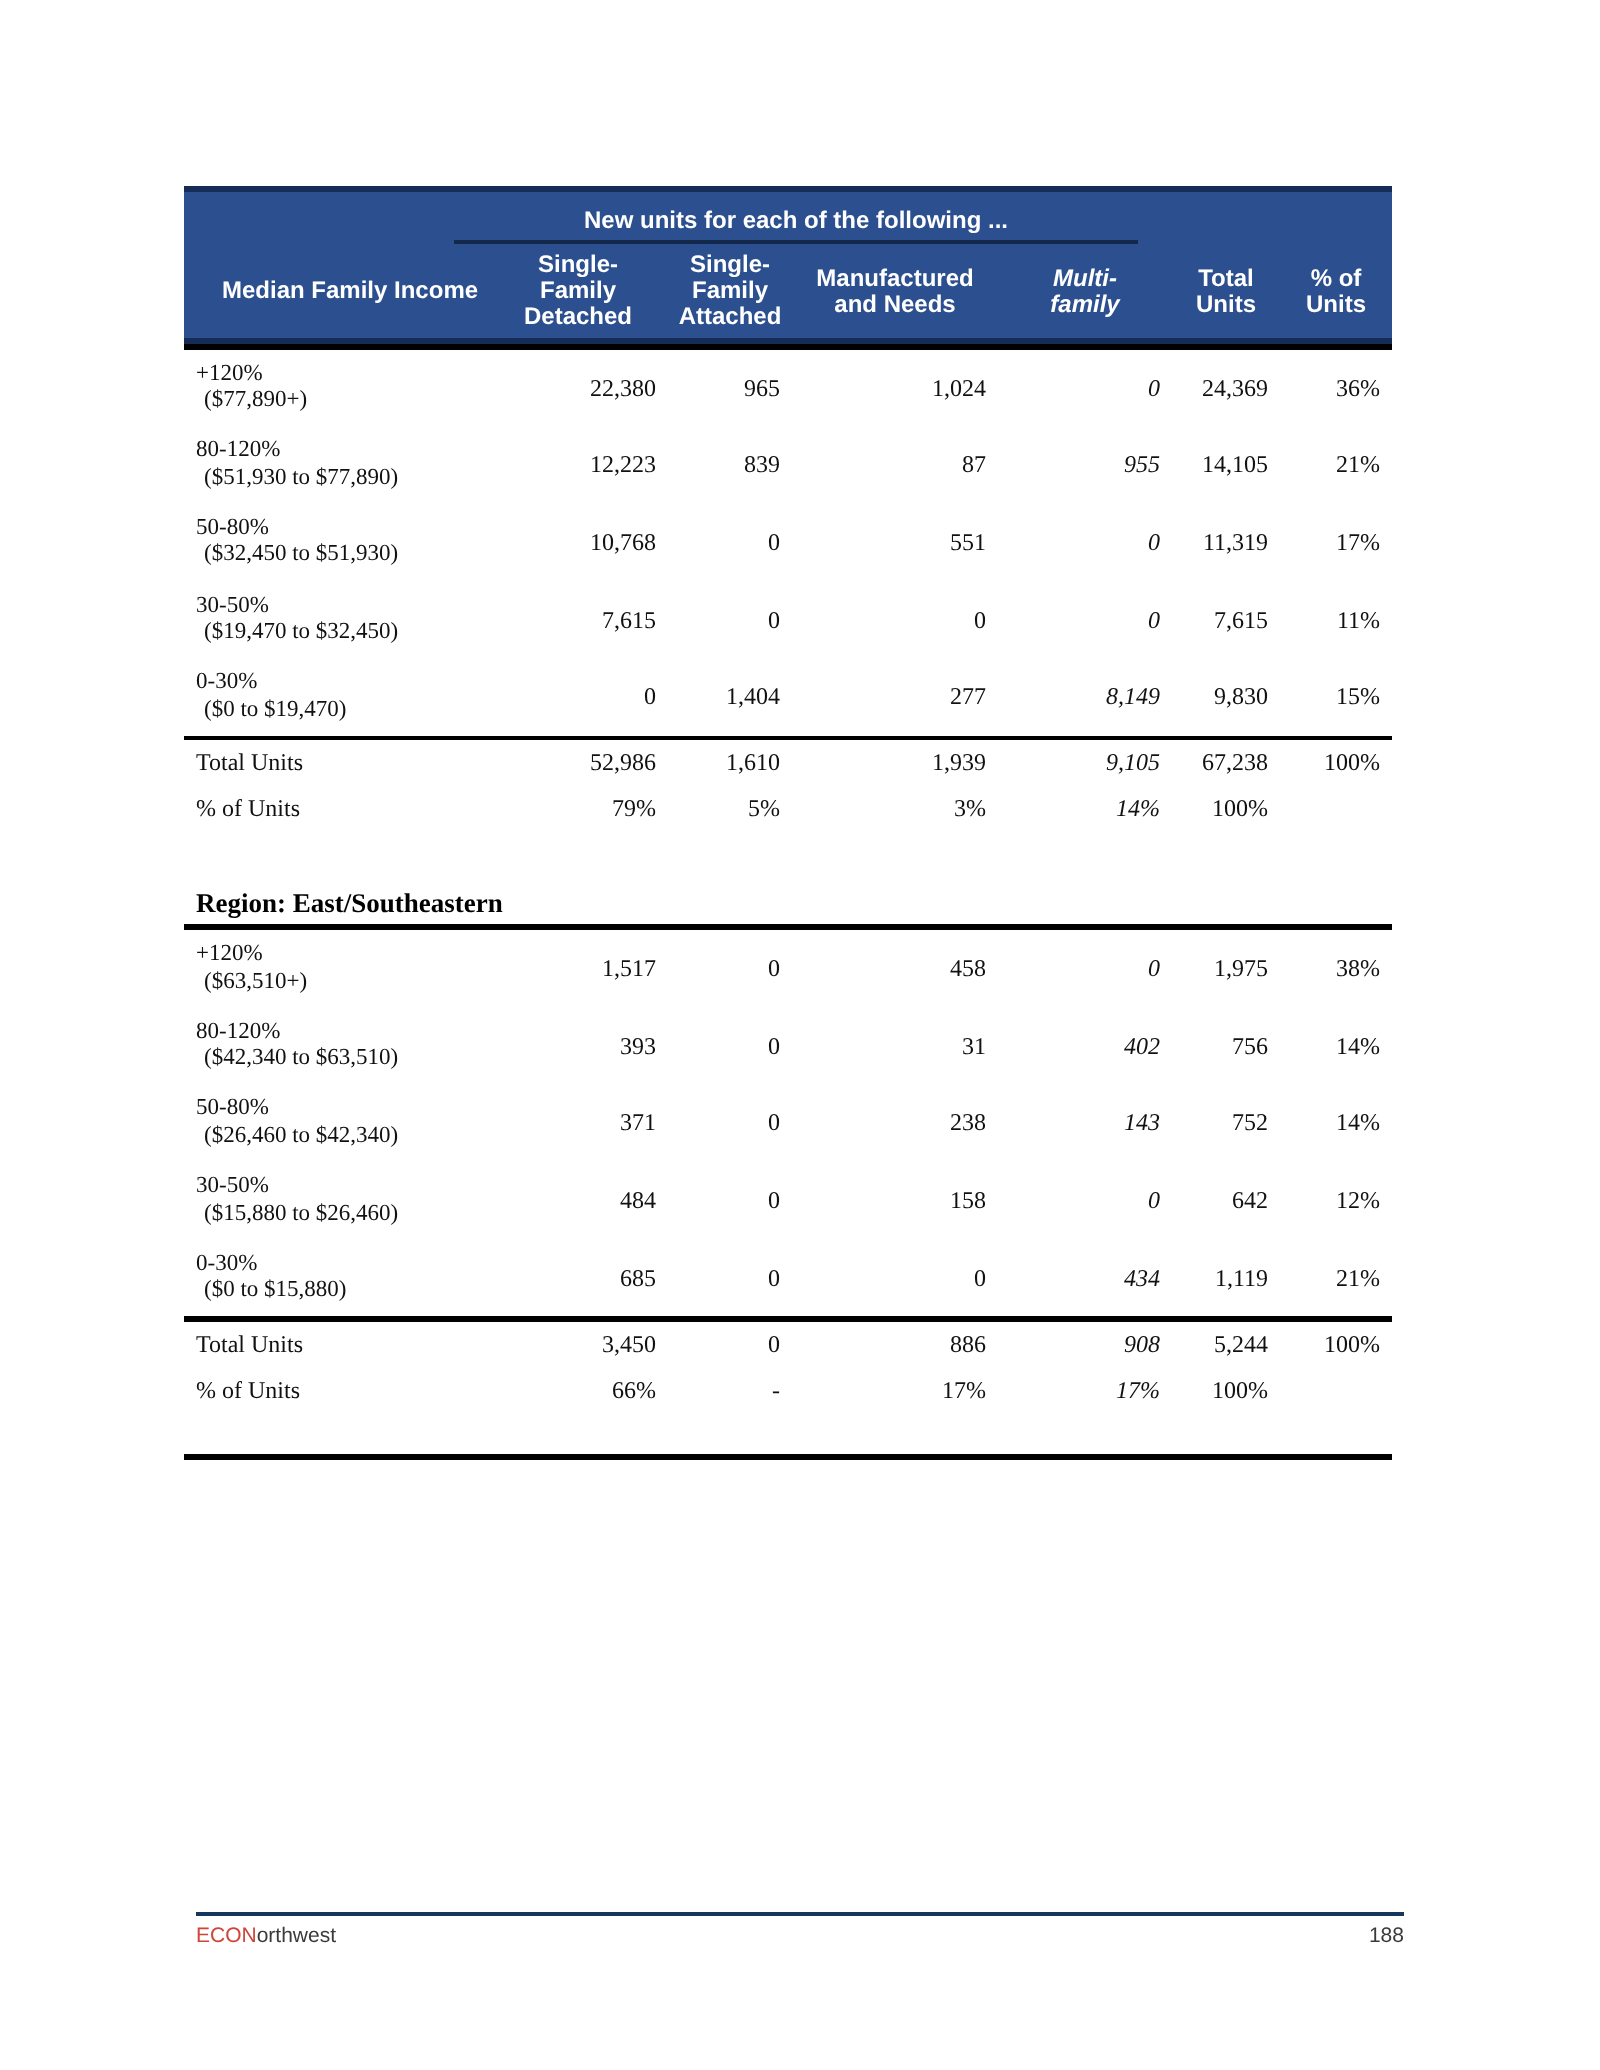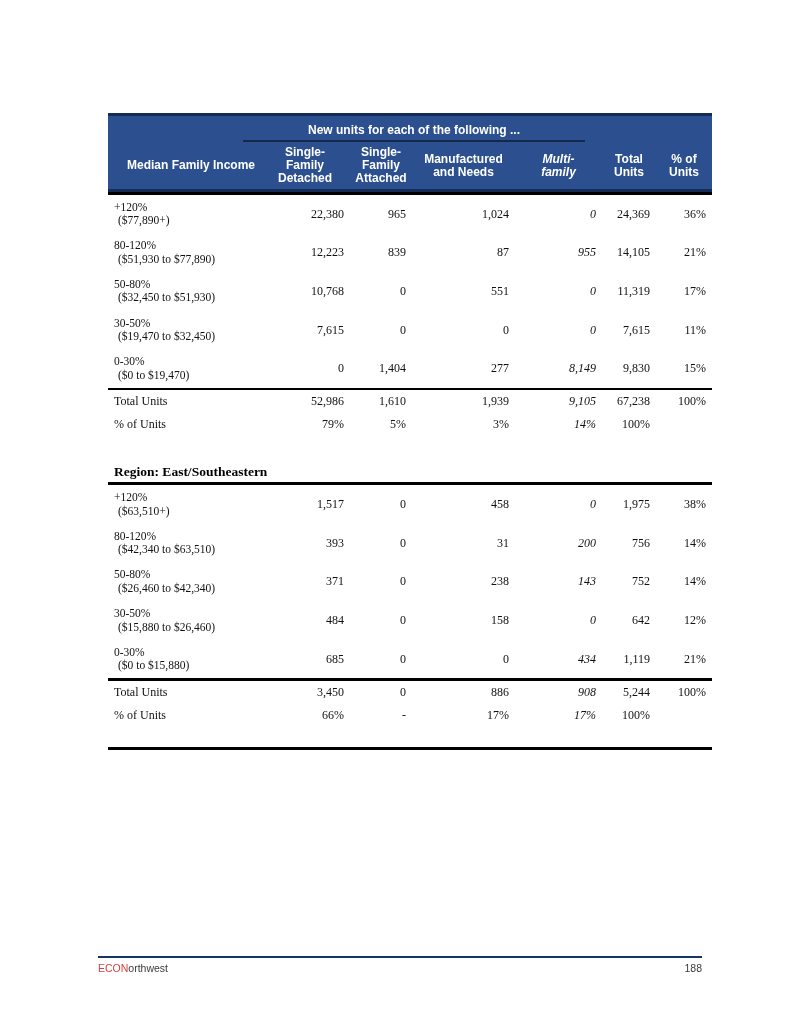--- a/index.html
+++ b/index.html
@@ -1,20 +1,20 @@
 <!DOCTYPE html>
 <html><head>
 <meta charset="utf-8">
 <style>
   html,body { margin:0; padding:0; background:#ffffff; }
   .page {
     position:relative; width:800px; height:1035px; background:#ffffff;
     font-family:"Liberation Serif", serif; color:#111; overflow:hidden;
   }
-  .content { position:absolute; left:108px; top:93px; width:604px;margin-top:20px; }
+  .content { position:absolute; left:92px; top:93px; width:604px; }
 
   
   .thead {
     background:#2C508F;
     border-top:3px solid #152C56;
     border-bottom:3px solid #152C56;
     color:#ffffff;
     font-family:"Liberation Sans", sans-serif;
     font-weight:bold;
   }
@@ -193,21 +193,21 @@
             <div class="c7 num">38%</div>
           </div>
           <div class="income-row">
             <div class="c1 income-label">
               <div class="range">80-120%</div>
               <div class="detail">($42,340 to $63,510)</div>
             </div>
             <div class="c2 num">393</div>
             <div class="c3 num">0</div>
             <div class="c4 num">31</div>
-            <div class="c5 num">200</div>
+            <div class="c5 num">402</div>
             <div class="c6 num">756</div>
             <div class="c7 num">14%</div>
           </div>
           <div class="income-row">
             <div class="c1 income-label">
               <div class="range">50-80%</div>
               <div class="detail">($26,460 to $42,340)</div>
             </div>
             <div class="c2 num">371</div>
             <div class="c3 num">0</div>

